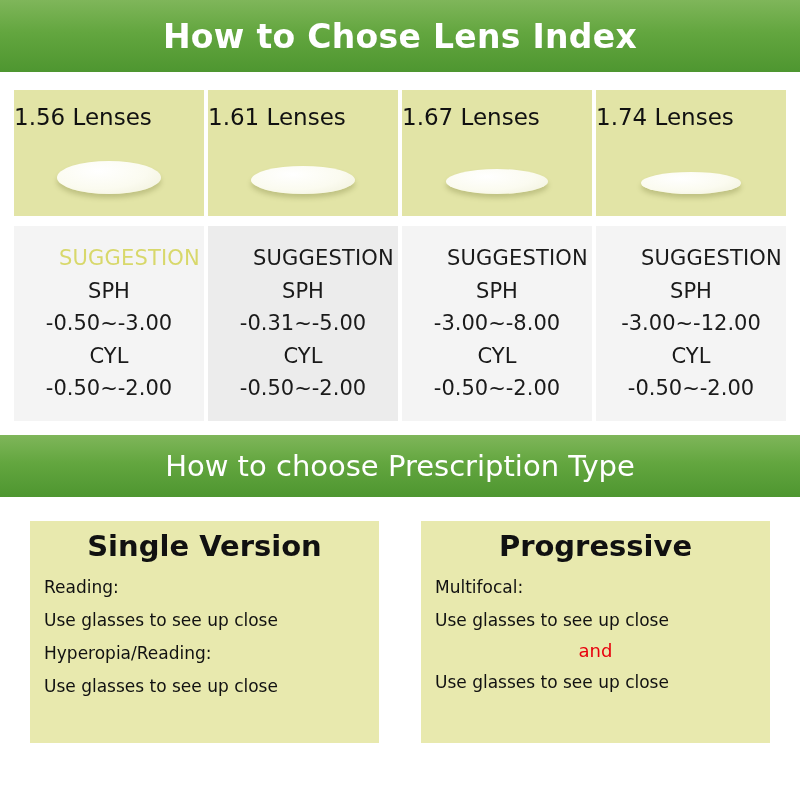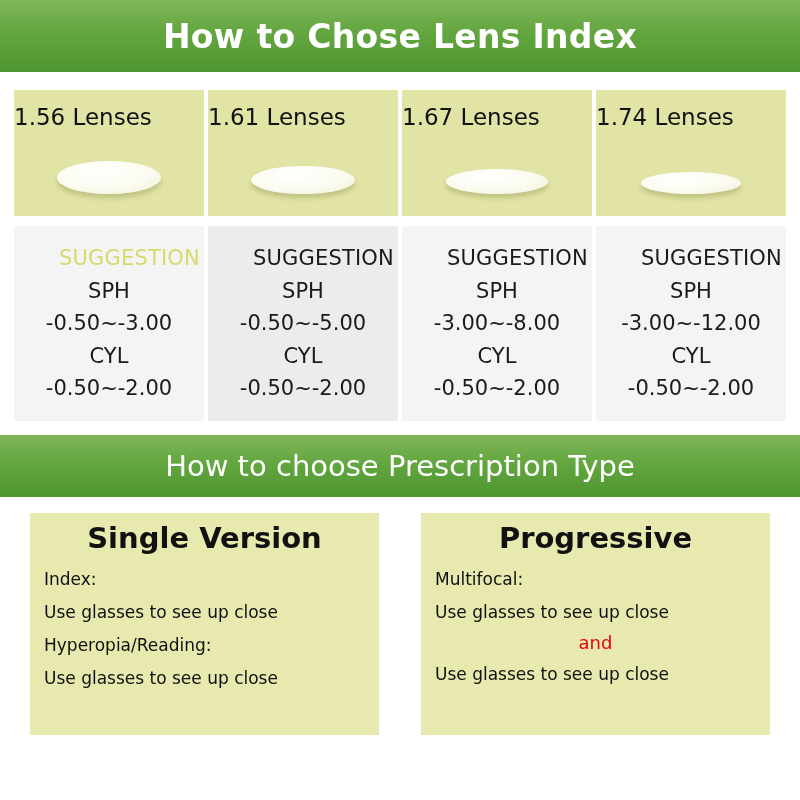--- a/index.html
+++ b/index.html
@@ -115,21 +115,21 @@
   }
   .banner2-title {
     color: #ffffff;
     font-size: 29px;
     font-weight: normal;
   }
 
   
   .presc-row {
     display: flex;
-    padding: 16px 30px 0 30px;
+    padding: 24px 30px 0 30px;
     box-sizing: border-box;
     gap: 42px;
   }
   .presc-box {
     flex: 1 1 0;
     background: #e8e9ae;
     padding: 8px 14px 14px 14px;
     box-sizing: border-box;
     min-height: 222px;
   }
@@ -191,21 +191,21 @@
       <div class="sugg-line sugg-head highlight">SUGGESTION</div>
       <div class="sugg-line">SPH</div>
       <div class="sugg-line">-0.50~-3.00</div>
       <div class="sugg-line">CYL</div>
       <div class="sugg-line">-0.50~-2.00</div>
     </div>
 
     <div class="sugg-col alt">
       <div class="sugg-line sugg-head">SUGGESTION</div>
       <div class="sugg-line">SPH</div>
-      <div class="sugg-line">-0.50~-5.00</div>
+      <div class="sugg-line">-0.31~-5.00</div>
       <div class="sugg-line">CYL</div>
       <div class="sugg-line">-0.50~-2.00</div>
     </div>
 
     <div class="sugg-col">
       <div class="sugg-line sugg-head">SUGGESTION</div>
       <div class="sugg-line">SPH</div>
       <div class="sugg-line">-3.00~-8.00</div>
       <div class="sugg-line">CYL</div>
       <div class="sugg-line">-0.50~-2.00</div>
@@ -222,21 +222,21 @@
   </div>
 
   <div class="banner2">
     <div class="banner2-title">How to choose Prescription Type</div>
   </div>
 
   <div class="presc-row">
 
     <div class="presc-box">
       <div class="presc-title">Single Version</div>
-      <div class="presc-line">Index:</div>
+      <div class="presc-line">Reading:</div>
       <div class="presc-line">Use glasses to see up close</div>
       <div class="presc-line">Hyperopia/Reading:</div>
       <div class="presc-line">Use glasses to see up close</div>
     </div>
 
     <div class="presc-box">
       <div class="presc-title">Progressive</div>
       <div class="presc-line">Multifocal:</div>
       <div class="presc-line">Use glasses to see up close</div>
       <div class="conn small">and</div>

